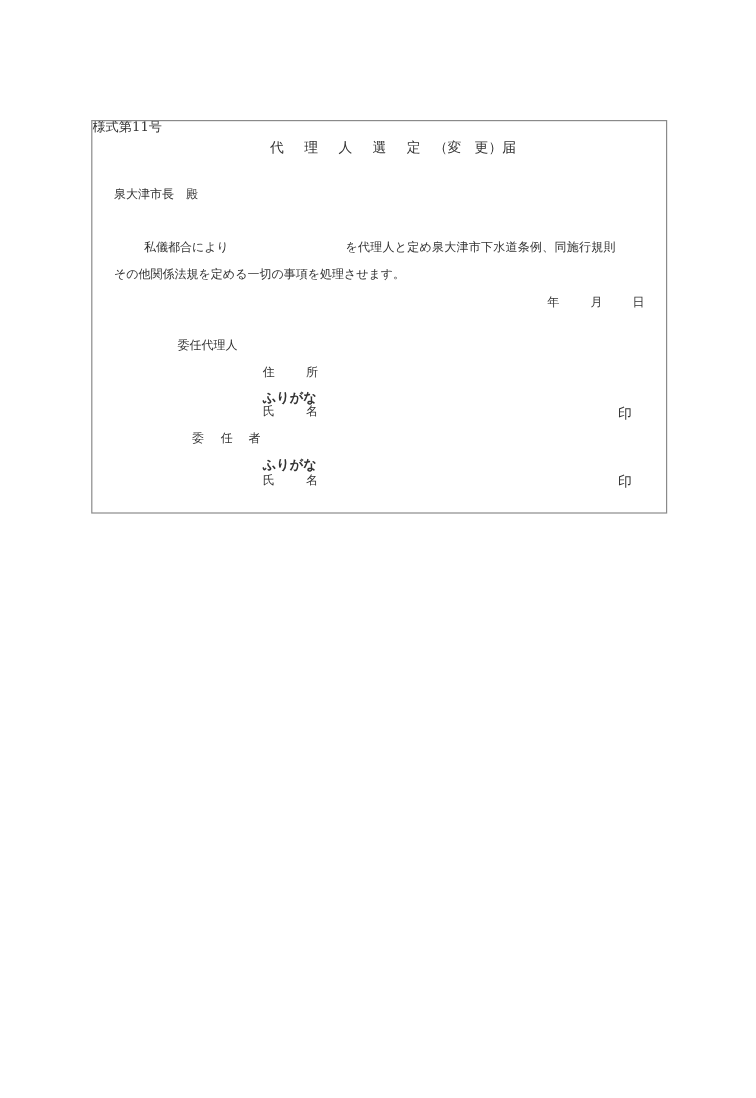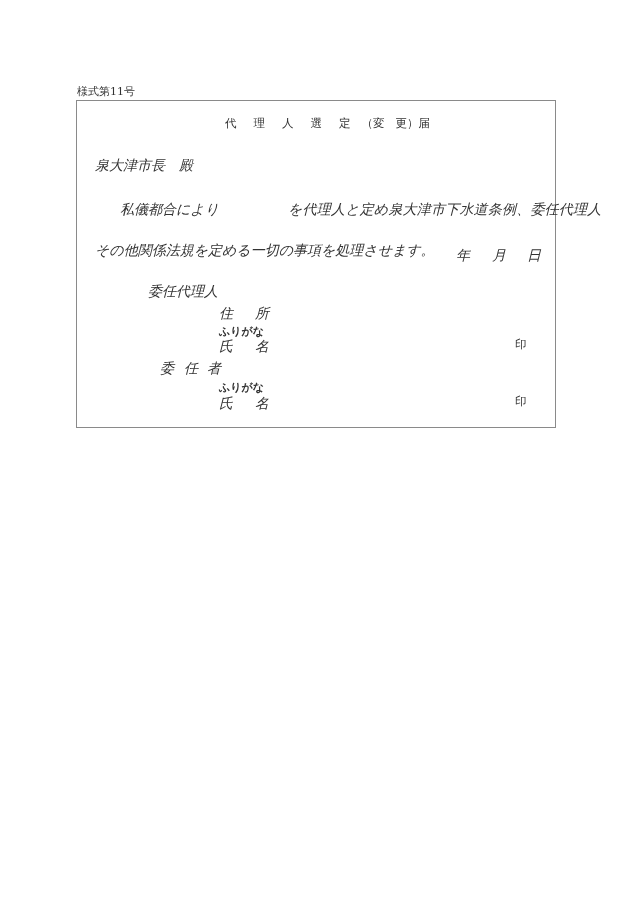--- a/index.html
+++ b/index.html
@@ -10,40 +10,40 @@
     body {
       width: 630px;
       height: 915px;
       position: relative;
       font-family: "DejaVu Serif", "Liberation Serif", serif;
       color: #333333;
       overflow: hidden;
     }
     .abs { position: absolute; white-space: nowrap; line-height: 1; }
     .form-number {
-      left: 77px; top: 86px;
+      left: 77px; top: 100px;
       font-size: 11px;
       color: #333;
     }
     .form-box {
       position: absolute;
       left: 76px; top: 100px;
       width: 480px; height: 328px;
       border: 1px solid #8a8a8a;
       box-sizing: border-box;
     }
     .title {
       top: 118px; left: 225px;
       font-size: 11.5px;
       letter-spacing: 0;
       display: flex;
       gap: 0;
     }
     .title span { display: inline-block; }
-    .text { font-size: 14px; font-style: italic; }
+    .text { font-size: 10px; }
     .small { font-size: 11px; font-weight: bold; }
     .seal { font-size: 11.5px; }
   </style>
 </head>
 <body>
 
 <div class="abs form-number">様式第11号</div>
 
 <div class="form-box"></div>
 
@@ -53,22 +53,22 @@
   <span style="margin-right:17px;">人</span>
   <span style="margin-right:17px;">選</span>
   <span style="margin-right:11px;">定</span>
   <span style="margin-right:11px;">（変</span>
   <span>更）届</span>
 </div>
 
 <div class="abs text" style="left:95px; top:158px;">泉大津市長　殿</div>
 
 <div class="abs text" style="left:120px; top:202px;">私儀都合により</div>
-<div class="abs text" style="left:288px; top:202px; letter-spacing:0.2px;">を代理人と定め泉大津市下水道条例、委任代理人</div>
-<div class="abs text" style="left:95px; top:243px;">その他関係法規を定める一切の事項を処理させます。</div>
+<div class="abs text" style="left:288px; top:202px; letter-spacing:0.2px;">を代理人と定め泉大津市下水道条例、同施行規則</div>
+<div class="abs text" style="left:95px; top:225px;">その他関係法規を定める一切の事項を処理させます。</div>
 
 <div class="abs text" style="left:456px; top:248px;">年</div>
 <div class="abs text" style="left:492px; top:248px;">月</div>
 <div class="abs text" style="left:527px; top:248px;">日</div>
 
 <div class="abs text" style="left:148px; top:284px;">委任代理人</div>
 
 <div class="abs text" style="left:219px; top:306px;">住</div>
 <div class="abs text" style="left:255px; top:306px;">所</div>
 

